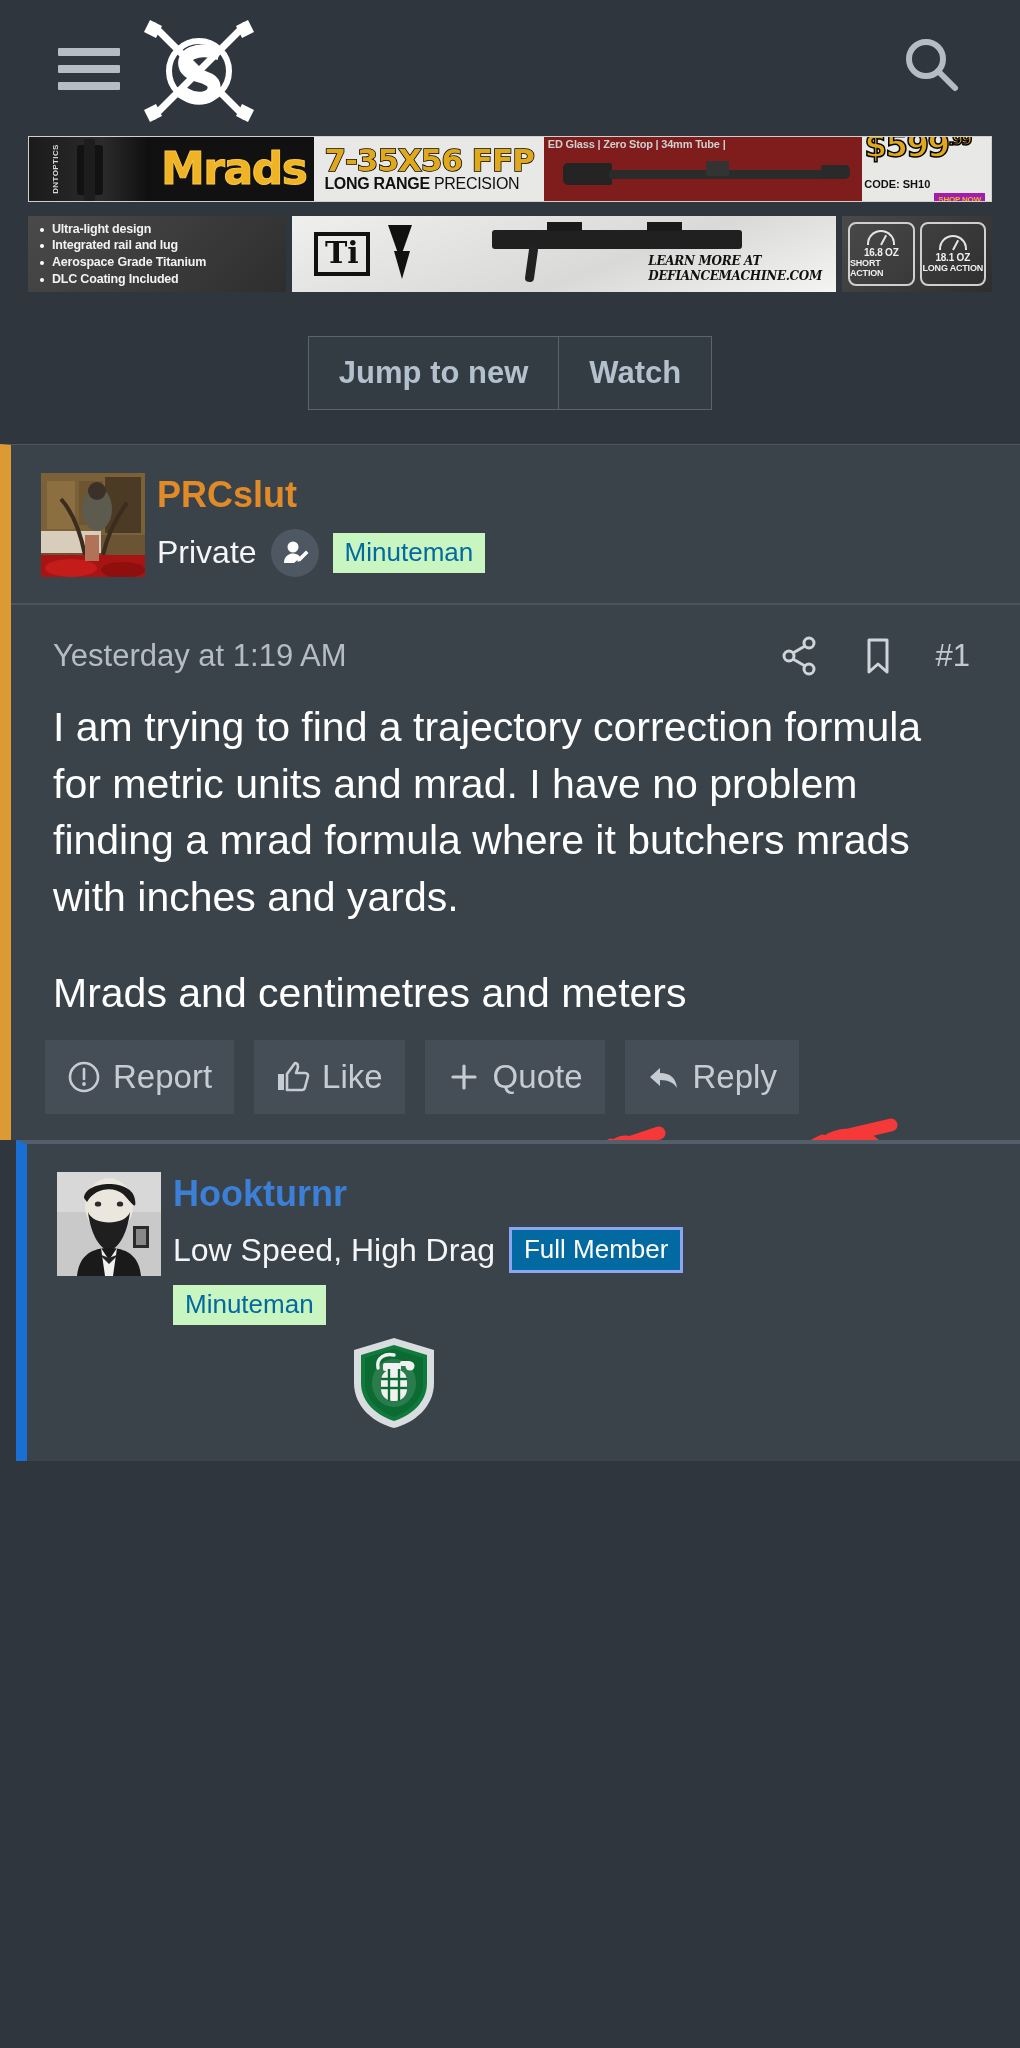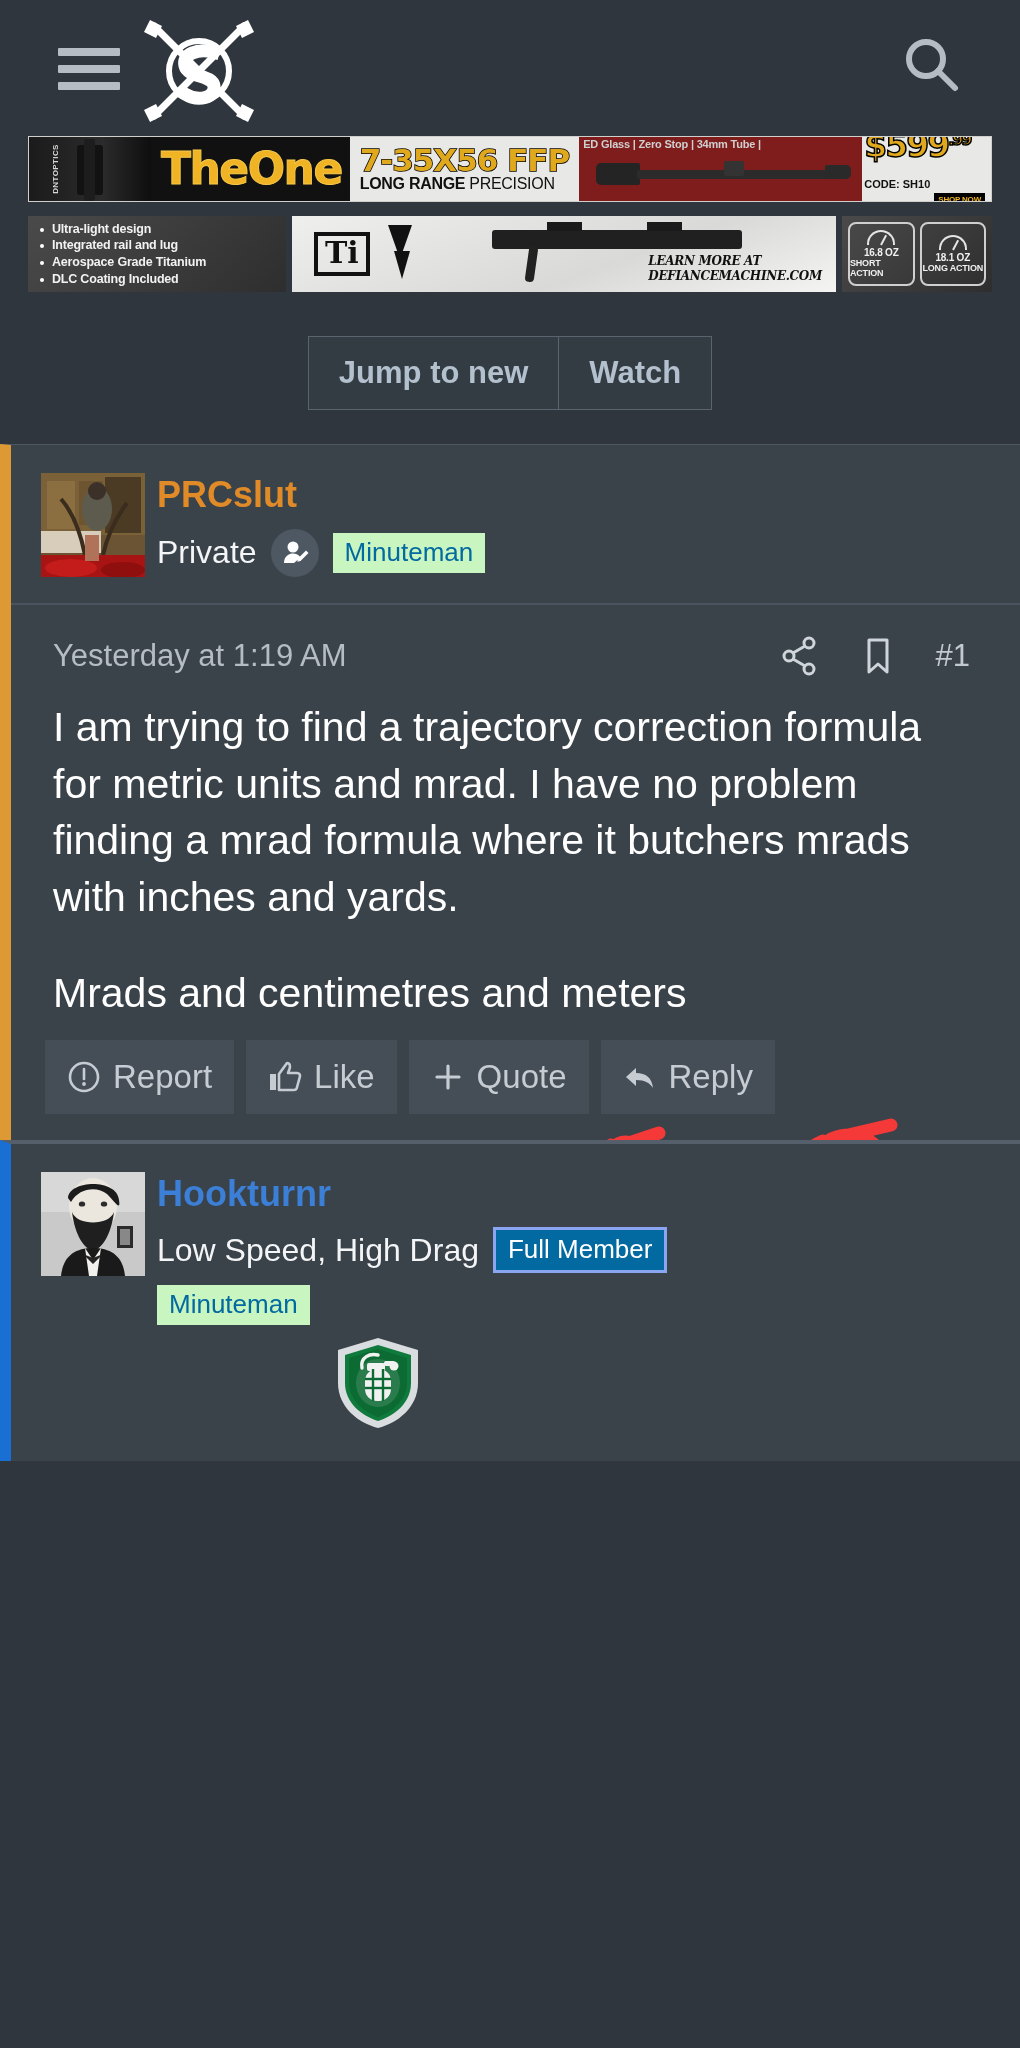--- a/index.html
+++ b/index.html
@@ -155,21 +155,21 @@
   }
   .ad1-price .p {
     color: #e0a81c; font-weight: 900; font-size: 33px; line-height: .85;
     font-family: "DejaVu Sans", sans-serif; letter-spacing: -2px;
     -webkit-text-stroke: 1.5px #000;
   }
   .ad1-price .p sup { font-size: 16px; }
   .ad1-price .code { display: flex; align-items: center; gap: 4px; margin-top: 2px;}
   .ad1-price .code span { font-size: 11px; font-weight: 900; color: #111; }
   .ad1-price .code b {
-    background: #000000; color: #f0b323; font-size: 8px; padding: 2px 4px;
+    background: #a21caf; color: #f0b323; font-size: 8px; padding: 2px 4px;
     font-weight: 900; letter-spacing: -.2px; margin-top: 30px;
   }
 
   .ad2 {
     height: 76px; width: 964px; margin-top: 14px;
     display: flex; gap: 6px; cursor: pointer;
   }
   .ad2-bullets {
     flex: 0 0 258px;
     background: linear-gradient(135deg,#4a4a4a,#2e2e2e);
@@ -252,21 +252,21 @@
     font-weight: bold;
     padding: 18px 30px;
     background: #333b43;
     cursor: pointer;
   }
   .jumpgroup > div + div { border-left: none; }
 
   
   .post { background: #3a424a; position: relative; }
   .post.first { border-left: 11px solid #dd9933; border-top: 1px solid #4d5761; }
-  .post.second { border-left: 11px solid #1a6fd4; border-top: 4px solid #545f6b;}
+  .post.second { border-left: 11px solid #1a6fd4; border-top: 4px solid #545f6b; margin-left: 16px;}
   .post-head {
     display: flex; padding: 28px 0 26px 30px; gap: 12px;
     background: #3a424a;
   }
   .avatar {
     width: 104px; height: 104px; flex: 0 0 104px;
     overflow: hidden; background: #222;
   }
   .avatar svg { display: block; width: 104px; height: 104px; }
   .user-meta { padding-top: 2px; min-width: 0; }
@@ -302,21 +302,21 @@
   .post-date { color: #b5bcc4; font-size: 31px; }
   .meta-icons { display: flex; align-items: center; gap: 38px; padding-right: 8px;}
   .meta-icons .ico { width: 40px; height: 42px; cursor: pointer; }
   .post-num { color: #c3c9cf; font-size: 31px; }
 
   .post-text { color: #ffffff; font-size: 41px; line-height: 1.38; }
   .post-text p + p { margin-top: 40px; }
 
   
   .actions {
-    display: flex; gap: 12px; padding: 18px 34px 26px 34px; align-items: center;
+    display: flex; gap: 20px; padding: 18px 34px 26px 34px; align-items: center;
   }
   .act-btn {
     background: #454e57; color: #c6ccd2;
     padding: 18px 22px; font-size: 33px;
     display: flex; align-items: center; gap: 12px;
     cursor: pointer; white-space: nowrap;
   }
   .act-btn svg { flex: 0 0 auto; }
 
   
@@ -361,21 +361,21 @@
 </div>
 
 <div class="ads">
 
   <div class="ad1">
     <div class="ad1-left">
       <div class="vtext">DNTOPTICS</div>
       <div class="rail"></div>
     </div>
     <div class="ad1-title">
-      <div class="theone">TheOne</div>
+      <div class="theone">Mrads</div>
     </div>
     <div class="ad1-spec">
       <div class="s1">7-35X56 FFP</div>
       <div class="s2">
         <b>LONG RANGE</b><span> PRECISION</span>
       </div>
     </div>
     <div class="ad1-mid">
       <div class="feats">ED Glass | Zero Stop | 34mm Tube |</div>
       <div class="ad1-scope">

